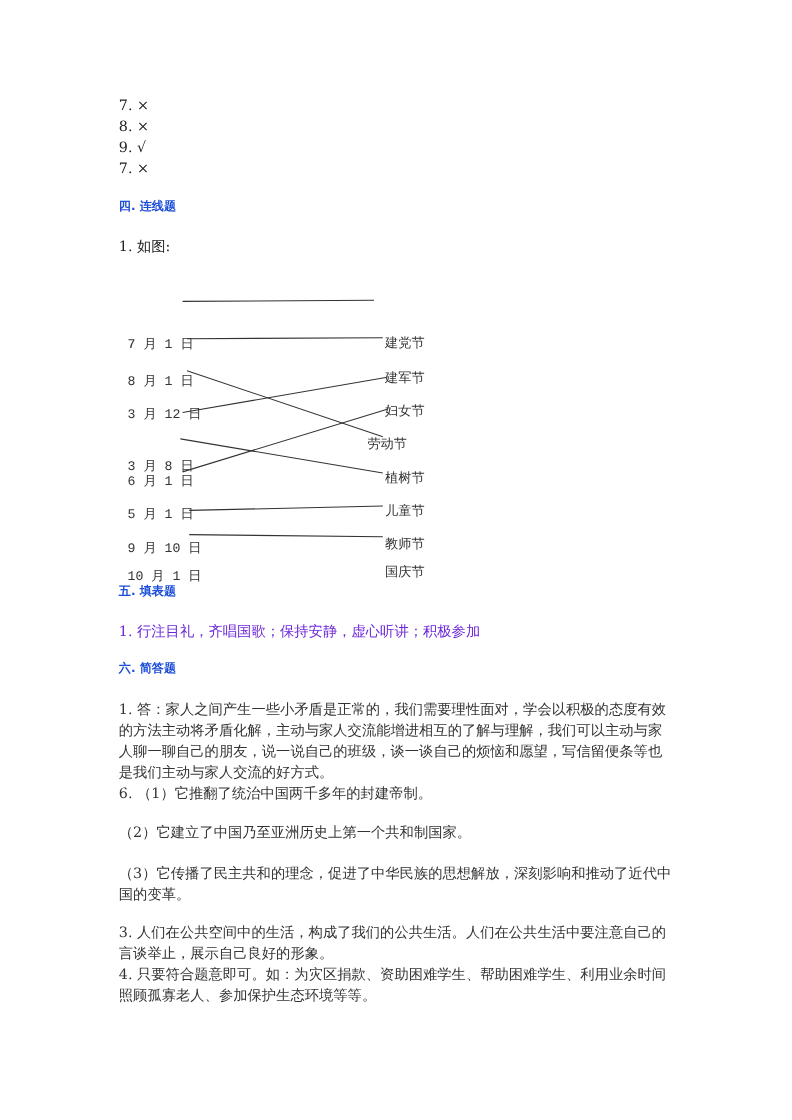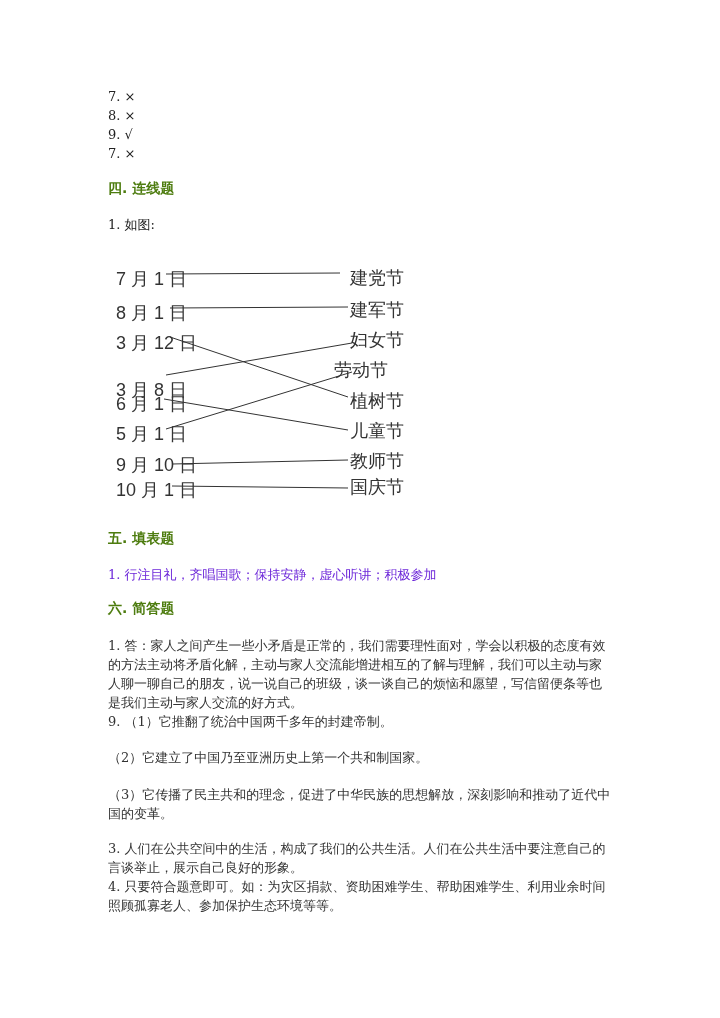--- a/index.html
+++ b/index.html
@@ -1,25 +1,25 @@
 <!DOCTYPE html>
 <html><head>
 <meta charset="utf-8">
 <style>
   html, body { margin: 0; padding: 0; background: #ffffff; }
   body { width: 720px; height: 1018px; position: relative; overflow: hidden;
          font-family: "DejaVu Serif", "Liberation Serif", serif; color: #222; }
   .line { position: absolute; left: 108px; font-size: 13px; line-height: 18px; white-space: nowrap; }
-  .heading { position: absolute; left: 108px; font-size: 14px; font-weight: bold; color: #4d7c0f;
+  .heading { position: absolute; left: 108px; font-size: 11px; font-weight: bold; color: #1d4ed8;
              font-family: "DejaVu Sans", "Liberation Sans", sans-serif; }
   .para { position: absolute; left: 108px; width: 505px; font-size: 13px; line-height: 19px; color: #333; }
   .diagram { position: absolute; left: 108px; top: 262px; width: 300px; height: 240px; }
   .diagram svg { position: absolute; left: 0; top: 0; }
-  .dlabel { position: absolute; font-size: 18px; color: #333;
-            font-family: Liberation Sans, sans-serif; white-space: nowrap; }
+  .dlabel { position: absolute; font-size: 12px; color: #333;
+            font-family: Liberation Mono, monospace; white-space: nowrap; margin-top: 37px; }
 </style>
 </head>
 <body>
 
 <div>
   <div class="line" style="top:88px">7. ×</div>
   <div class="line" style="top:107px">8. ×</div>
   <div class="line" style="top:126px">9. √</div>
   <div class="line" style="top:145px">7. ×</div>
 </div>
@@ -58,17 +58,17 @@
   <div class="dlabel" style="left:242px;top:187px">教师节</div>
   <div class="dlabel" style="left:242px;top:213px">国庆节</div>
 </div>
 
 <div class="heading" style="top:530px">五. 填表题</div>
 <div class="line" style="top:566px;color:#6d28d9">1. 行注目礼，齐唱国歌；保持安静，虚心听讲；积极参加</div>
 
 <div class="heading" style="top:600px">六. 简答题</div>
 
 <div class="para" style="top:636px">1. 答：家人之间产生一些小矛盾是正常的，我们需要理性面对，学会以积极的态度有效的方法主动将矛盾化解，主动与家人交流能增进相互的了解与理解，我们可以主动与家人聊一聊自己的朋友，说一说自己的班级，谈一谈自己的烦恼和愿望，写信留便条等也是我们主动与家人交流的好方式。</div>
-<div class="para" style="top:712px">9. （1）它推翻了统治中国两千多年的封建帝制。</div>
+<div class="para" style="top:712px">6. （1）它推翻了统治中国两千多年的封建帝制。</div>
 <div class="para" style="top:748px">（2）它建立了中国乃至亚洲历史上第一个共和制国家。</div>
 <div class="para" style="top:785px">（3）它传播了民主共和的理念，促进了中华民族的思想解放，深刻影响和推动了近代中国的变革。</div>
 <div class="para" style="top:839px">3. 人们在公共空间中的生活，构成了我们的公共生活。人们在公共生活中要注意自己的言谈举止，展示自己良好的形象。</div>
 <div class="para" style="top:877px">4. 只要符合题意即可。如：为灾区捐款、资助困难学生、帮助困难学生、利用业余时间照顾孤寡老人、参加保护生态环境等等。</div>
 
 </body></html>

